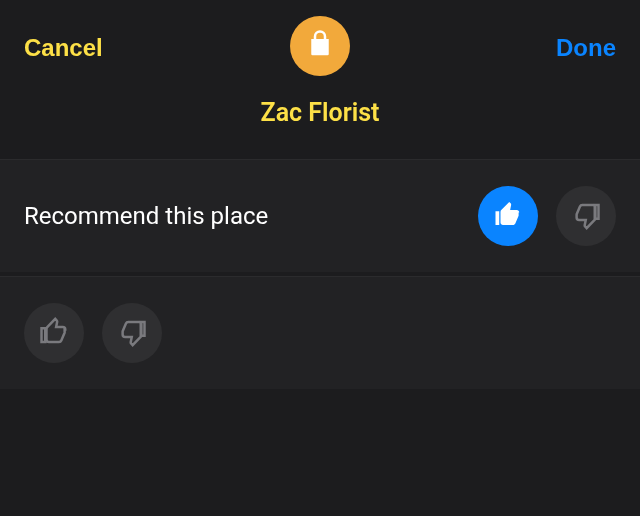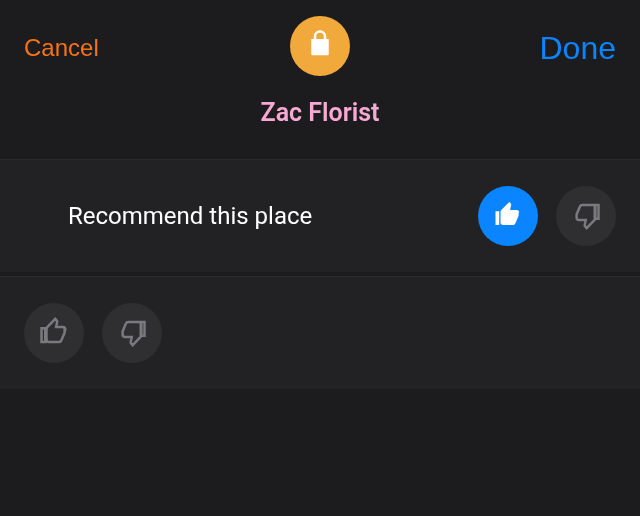--- a/index.html
+++ b/index.html
@@ -20,31 +20,31 @@
       padding: 18px 24px 18px 24px;
       text-align: center;
     }
     .header-top {
       display: flex;
       justify-content: space-between;
       align-items: center;
       height: 60px;
     }
     .cancel-btn {
-      color: #f97316;
+      color: #fde047;
       font-size: 24px;
-      font-weight: 400;
+      font-weight: 700;
       background: none;
       border: none;
       cursor: pointer;
     }
     .done-btn {
       color: #0a84ff;
-      font-size: 32px;
-      font-weight: 400;
+      font-size: 24px;
+      font-weight: 700;
       background: none;
       border: none;
       cursor: pointer;
     }
     .avatar-wrap {
       position: absolute;
       left: 50%;
       top: 16px;
       transform: translateX(-50%);
       display: flex;
@@ -57,42 +57,41 @@
       border-radius: 50%;
       background: #f2a93b;
       display: flex;
       align-items: center;
       justify-content: center;
     }
     .title {
       text-align: center;
       font-size: 25px;
       font-weight: 600;
-      color: #f9a8d4;
+      color: #fde047;
       margin-top: 20px;
     }
     .list {
       margin-top: 14px;
     }
     .row {
       display: flex;
       align-items: center;
       justify-content: space-between;
       padding: 26px 24px;
       border-top: 1px solid #2b2b2d;
       background: #222224;
     }
     .row + .row {
       margin-top: 4px;
     }
     .row-label {
       font-size: 24px;
       font-weight: 400;
       color: #fff;
-      margin-left: 44px;
     }
     .thumbs {
       display: flex;
       gap: 18px;
       align-items: center;
     }
     .thumb-btn {
       width: 60px;
       height: 60px;
       border-radius: 50%;

